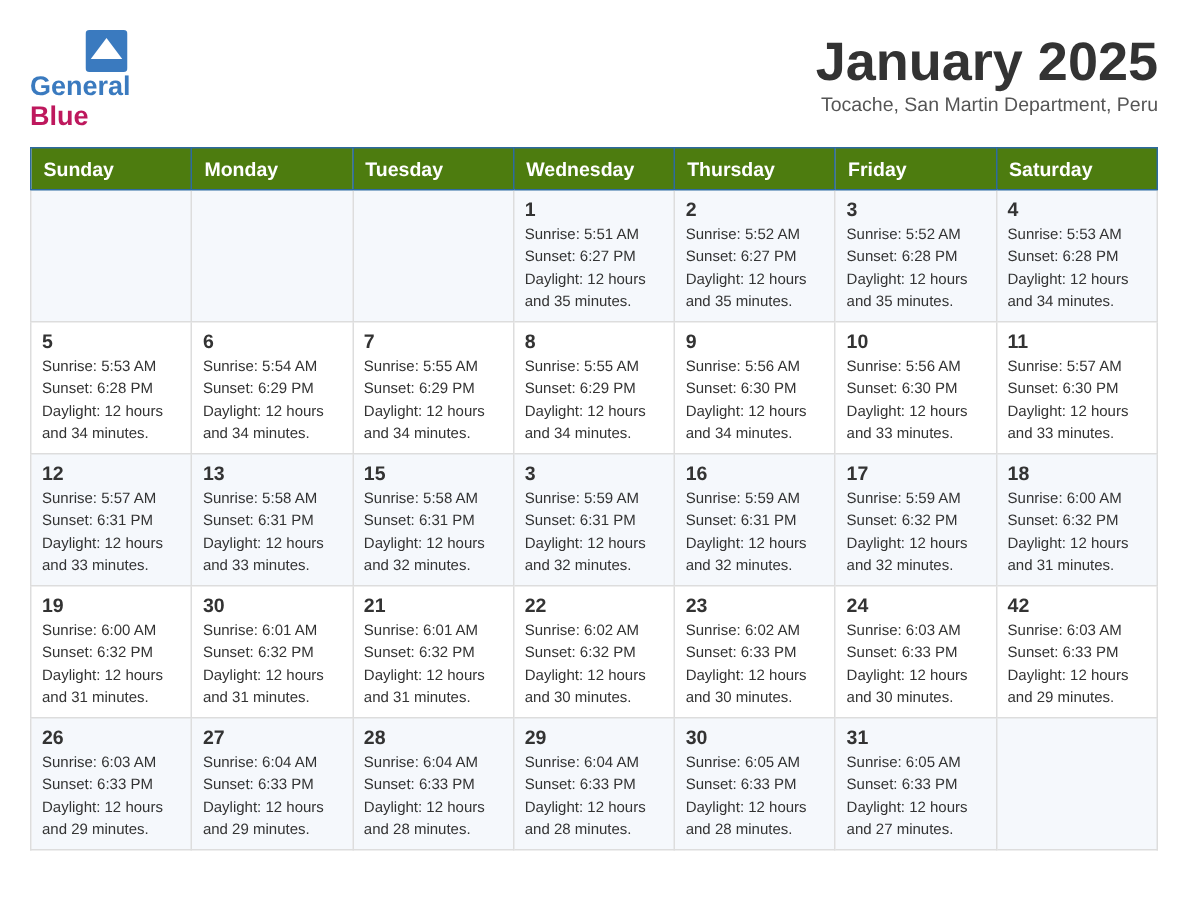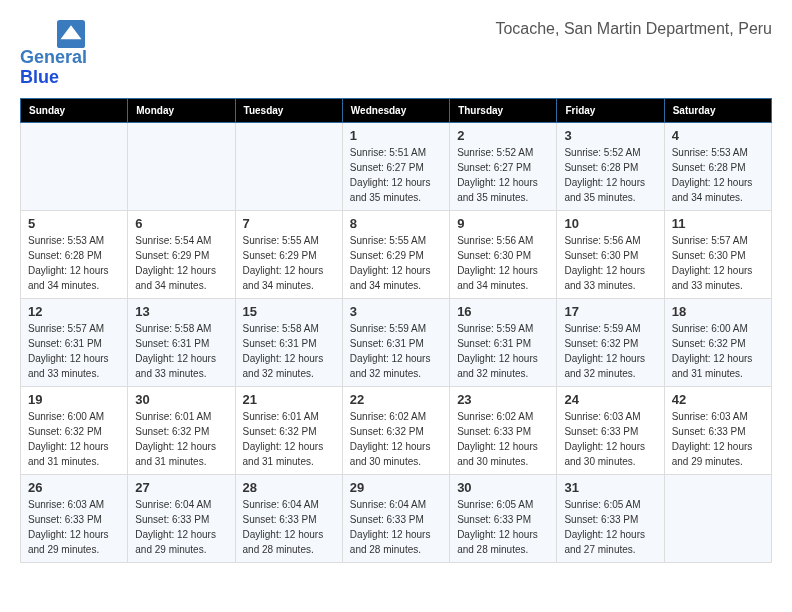--- a/index.html
+++ b/index.html
@@ -28,34 +28,34 @@
     }
     .title-block {
       text-align: right;
     }
     .month-title {
       font-size: 36px;
       font-weight: bold;
       color: #333;
     }
     .location {
-      font-size: 16px;
+      font-size: 13px;
       color: #555;
     }
     .calendar {
       width: 100%;
       border-collapse: collapse;
       border: 1px solid #ccc;
     }
     .calendar th {
-      background-color: #000000;
+      background-color: #4d7c0f;
       color: #fff;
       text-align: left;
       padding: 6px 8px;
-      font-size: 10px;
+      font-size: 13px;
       border: 1px solid #2d6aa0;
     }
     .calendar td {
       vertical-align: top;
       padding: 5px 7px;
       font-size: 11px;
       color: #333;
       border: 1px solid #ddd;
       width: calc(100% / 7);
       min-height: 80px;
@@ -89,24 +89,25 @@
 <body>
 
 <div class="header">
   <div class="logo">
     <svg class="logo-icon" viewBox="0 0 32 32">
       <rect x="0" y="0" width="32" height="32" rx="3" fill="#3a7abf"></rect>
       <polygon points="16,6 28,22 4,22" fill="white"></polygon>
     </svg>
     <div>
       <div style="font-size:18px;font-weight:bold;color:#3a7abf;line-height:1.1;">General</div>
-      <div style="font-size:18px;font-weight:bold;color:#1d4ed8;line-height:1.1;">Blue</div>
+      <div style="font-size:18px;font-weight:bold;color:#be185d;line-height:1.1;">Blue</div>
     </div>
   </div>
   <div class="title-block">
+    <div class="month-title">January 2025</div>
     <div class="location">Tocache, San Martin Department, Peru</div>
   </div>
 </div>
 
 <table class="calendar">
   <thead>
     <tr>
     <th>Sunday</th>
         <th>Monday</th>
         <th>Tuesday</th>

